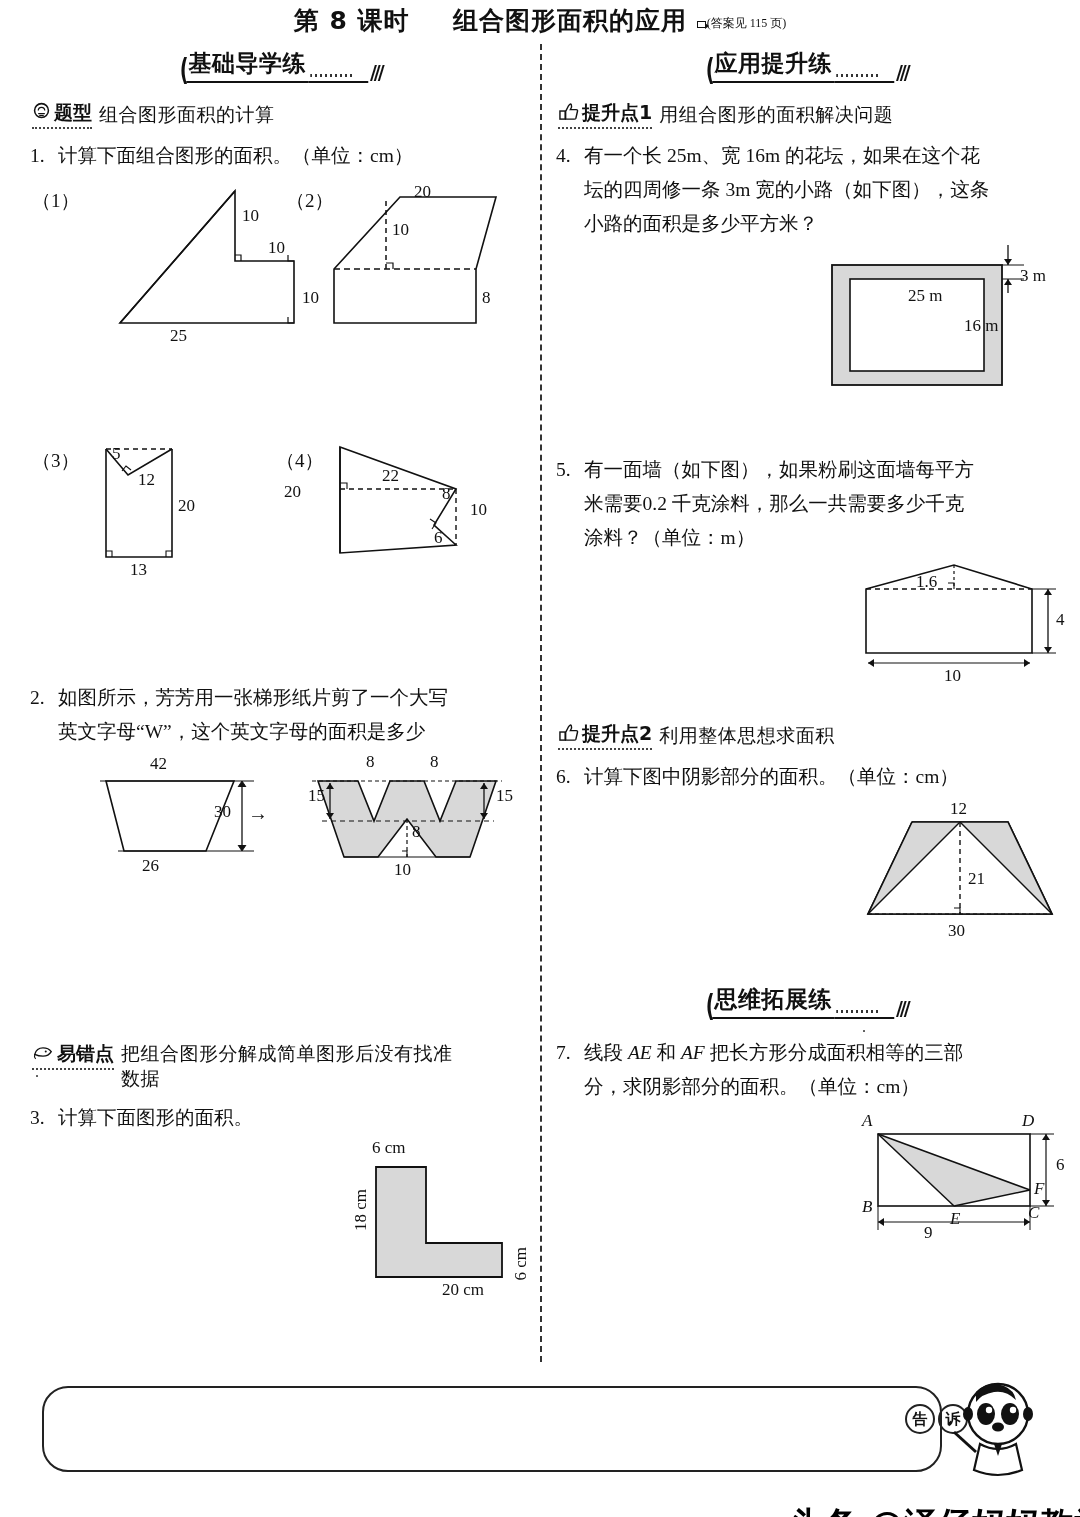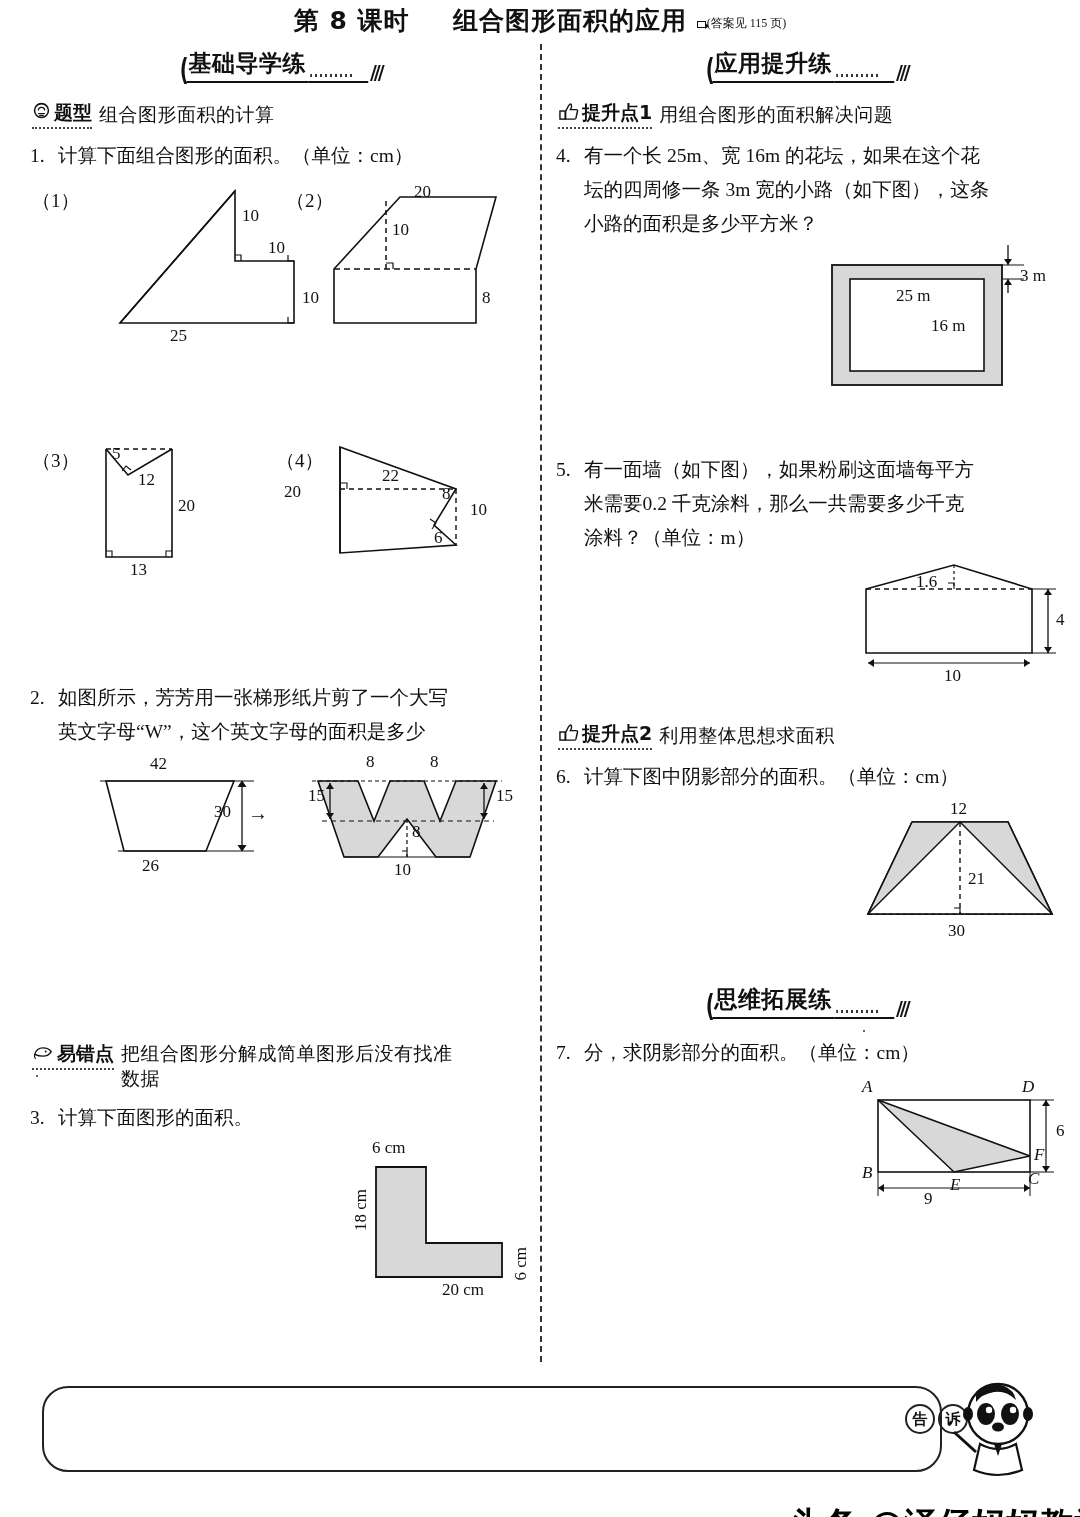--- a/index.html
+++ b/index.html
@@ -371,22 +371,22 @@
       <svg width="250" height="150" style="position:absolute; left:256px; top:0px;">
         <rect x="20" y="20" width="170" height="120" fill="#d8d8d8" stroke="#111" stroke-width="1.8"></rect>
         <rect x="38" y="34" width="134" height="92" fill="#ffffff" stroke="#111" stroke-width="1.6"></rect>
         <line x1="196" y1="0" x2="196" y2="20" stroke="#111" stroke-width="1.3"></line>
         <path d="M192,14 l4,6 l4,-6" fill="#111"></path>
         <line x1="196" y1="34" x2="196" y2="48" stroke="#111" stroke-width="1.3"></line>
         <path d="M192,40 l4,-6 l4,6" fill="#111"></path>
         <line x1="190" y1="20" x2="212" y2="20" stroke="#111" stroke-width="1"></line>
         <line x1="190" y1="34" x2="212" y2="34" stroke="#111" stroke-width="1"></line>
       </svg>
-      <span class="lbl" style="left:340px; top:42px;">25 m</span>
-      <span class="lbl" style="left:375px; top:72px;">16 m</span>
+      <span class="lbl" style="left:352px; top:42px;">25 m</span>
+      <span class="lbl" style="left:408px; top:72px;">16 m</span>
       <span class="lbl" style="left:464px; top:22px;">3 m</span>
     </div>
 
     <div class="q" style="margin-top:48px;">
       <div class="q-line">
         <span class="q-num">5.</span>
         <span class="q-body">
           <p>有一面墙（如下图），如果粉刷这面墙每平方</p>
           <p>米需要0.2 千克涂料，那么一共需要多少千克</p>
           <p>涂料？（单位：m）</p>
@@ -458,20 +458,21 @@
         <span class="banner-text">思维拓展练</span>
         <span class="banner-tail"></span>
         <span class="banner-slash">///</span>
       </div>
     </div>
 
     <div class="q">
       <div class="q-line">
         <span class="q-num">7.</span>
         <span class="q-body">
+          <p><span>线段 </span><span class="ital">AE</span><span> 和 </span><span class="ital">AF</span><span> 把长方形分成面积相等的三部</span></p>
           <p>分，求阴影部分的面积。（单位：cm）</p>
         </span>
       </div>
     </div>
 
     <div class="fig" style="height:130px; margin-top:8px;">
       <svg width="230" height="125" style="position:absolute; left:300px; top:6px;">
         <rect x="22" y="16" width="152" height="72" fill="#fff" stroke="#111" stroke-width="1.6"></rect>
         <polygon points="22,16 174,72 98,88" fill="#d8d8d8" stroke="none"></polygon>
         <line x1="22" y1="16" x2="98" y2="88" stroke="#111" stroke-width="1.5"></line>

